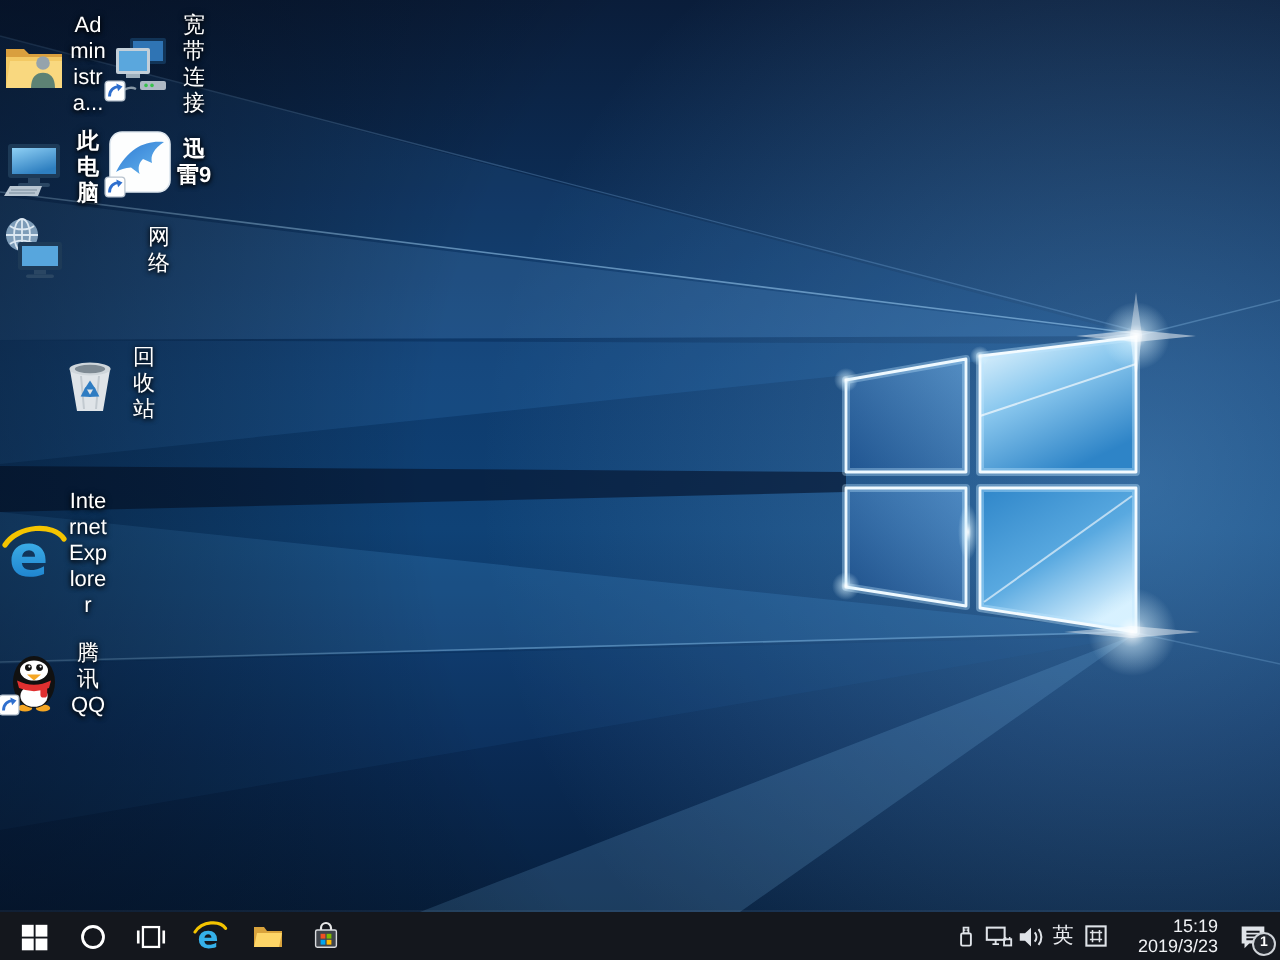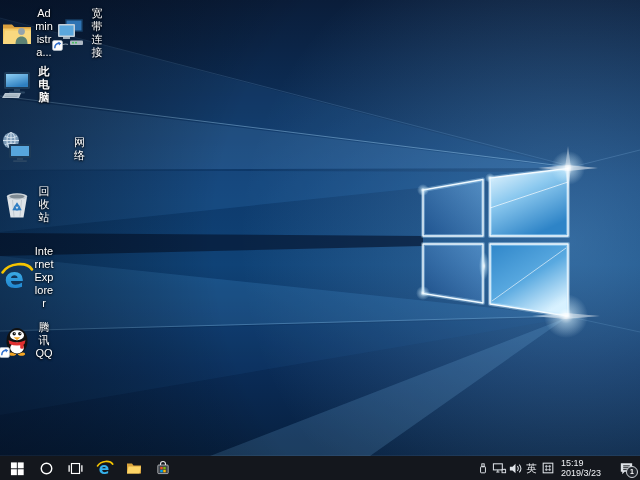--- a/index.html
+++ b/index.html
@@ -8,34 +8,34 @@
   .wallpaper{position:absolute;top:0;left:0;display:block;}
 
   
   .dicon{position:absolute;width:54px;display:flex;flex-direction:row;align-items:center;z-index:3;}
   .dicon .ic{width:34px;height:34px;position:relative;display:block;}
   .dicon .ic svg{display:block;}
   .dicon .lbl{margin-top:1px;font-size:11px;line-height:13px;color:#fff;text-align:center;
               max-width:64px;word-break:break-word;
               text-shadow:0 1px 2px rgba(0,0,0,.95),0 0 3px rgba(0,0,0,.7);}
   .c1{left:0;} .c2{left:53px;}
-  .r1{top:6px;} .r2{top:64px;font-weight:bold;} .r3{top:131px;gap:40px;} .r4{top:184px;}
+  .r1{top:6px;} .r2{top:64px;font-weight:bold;} .r3{top:108px;gap:40px;} .r4{top:172px;padding-left:28px;}
   .r5{top:244px;} .r6{top:320px;} .r7{top:368px;}
   .sc{position:absolute;left:-1px;bottom:-1px;width:11px;height:11px;}
 
   
   .taskbar{position:absolute;left:0;bottom:0;width:640px;height:24px;background:#14171d;
            display:flex;align-items:center;justify-content:space-between;z-index:5;
            box-shadow:0 -1px 0 rgba(255,255,255,.05);}
   .tb-left{display:flex;height:100%;padding-left:3px;}
   .tb-btn{width:29px;height:24px;display:flex;align-items:center;justify-content:center;cursor:pointer;}
   .tb-right{display:flex;align-items:center;height:100%;padding-right:2px;}
   .tray-ic{width:16px;height:24px;display:flex;align-items:center;justify-content:center;cursor:pointer;}
   .lang{font-size:10.5px;color:#e8eaee;width:17px;text-align:center;line-height:24px;}
-  .clock{display:flex;flex-direction:column;justify-content:center;align-items:flex-start;
+  .clock{display:flex;flex-direction:column;justify-content:center;align-items:flex-end;
          color:#f0f2f5;font-size:9px;line-height:10px;padding:0 5px;min-width:48px;height:24px;cursor:pointer;}
   .ac{position:relative;width:24px;height:24px;display:flex;align-items:center;justify-content:center;cursor:pointer;}
   .badge{position:absolute;right:0;bottom:2px;width:10px;height:10px;border-radius:50%;
          background:#22262d;border:1px solid #cfd3d8;color:#fff;font-size:7px;line-height:10px;
          text-align:center;font-weight:bold;}
 </style>
 </head>
 <body>
 
 <div class="screen">
@@ -177,20 +177,42 @@
         <rect x="6" y="7" width="22" height="13" fill="url(#pcscr)"></rect>
         <rect x="14" y="22" width="6" height="2.5" fill="#2a4663"></rect>
         <rect x="9" y="24.5" width="16" height="2" rx="1" fill="#2a4663"></rect>
         <path d="M2 31 L5 26 H21 L19 31 Z" fill="#b9c6d2"></path>
         <path d="M4.5 29.5 H17.5 M5.5 28 H18.5" stroke="#8fa0ae" stroke-width="0.7"></path>
       </svg>
     </span>
     <span class="lbl">此电脑</span>
   </div>
 
+  <div class="dicon c2 r2">
+    <span class="ic">
+      <svg viewBox="0 0 34 34" width="34" height="34">
+        <defs>
+            <linearGradient id="tbird" x1="0" y1="0" x2="1" y2="1">
+          <stop offset="0" stop-color="#2f7bd3"></stop>
+              <stop offset="1" stop-color="#66b5ee"></stop>
+            </linearGradient>
+          </defs>
+        <rect x="2" y="2" width="30" height="30" rx="6" fill="#fdfefe" stroke="#dde6ee" stroke-width="0.8"></rect>
+        <path d="M5 22 C11 10 20 6 29 7 C24 10.5 22 13.5 23 17.5 L18.5 15.5 C16.5 17.5 15.8 19.5 16.8 23 L12.5 19.8 C9.5 20 7 20.8 5 22 Z" fill="url(#tbird)"></path>
+      </svg>
+      <span class="sc">
+        <svg viewBox="0 0 10 10" width="11" height="11">
+          <rect x="0.5" y="0.5" width="9" height="9" rx="1.5" fill="#fff" stroke="#b9c4cf" stroke-width="0.6"></rect>
+          <path d="M2.5 7.5 C2.5 4.8 4.3 3 7 3" fill="none" stroke="#2f6fce" stroke-width="1.3"></path>
+          <polygon points="5.6,1.6 8.4,2.9 6.4,5.1" fill="#2f6fce"></polygon>
+        </svg>
+      </span>
+    </span>
+    <span class="lbl">迅雷9</span>
+  </div>
 
   <div class="dicon c1 r3">
     <span class="ic">
       <svg viewBox="0 0 34 34" width="34" height="34">
         <circle cx="11" cy="9.5" r="8" fill="#7d9cb8"></circle>
         <path d="M3 9.5 H19 M11 1.5 V17.5" stroke="#dce8f2" stroke-width="0.9" fill="none"></path>
         <ellipse cx="11" cy="9.5" rx="4" ry="8" fill="none" stroke="#dce8f2" stroke-width="0.9"></ellipse>
         <path d="M5 5 C8 7.3 14 7.3 17 5 M5 14 C8 11.7 14 11.7 17 14" stroke="#dce8f2" stroke-width="0.9" fill="none"></path>
         <rect x="9" y="13" width="22" height="14" rx="1.2" fill="#1d3a57"></rect>
         <rect x="11" y="15" width="18" height="10" fill="#57a6dd"></rect>

